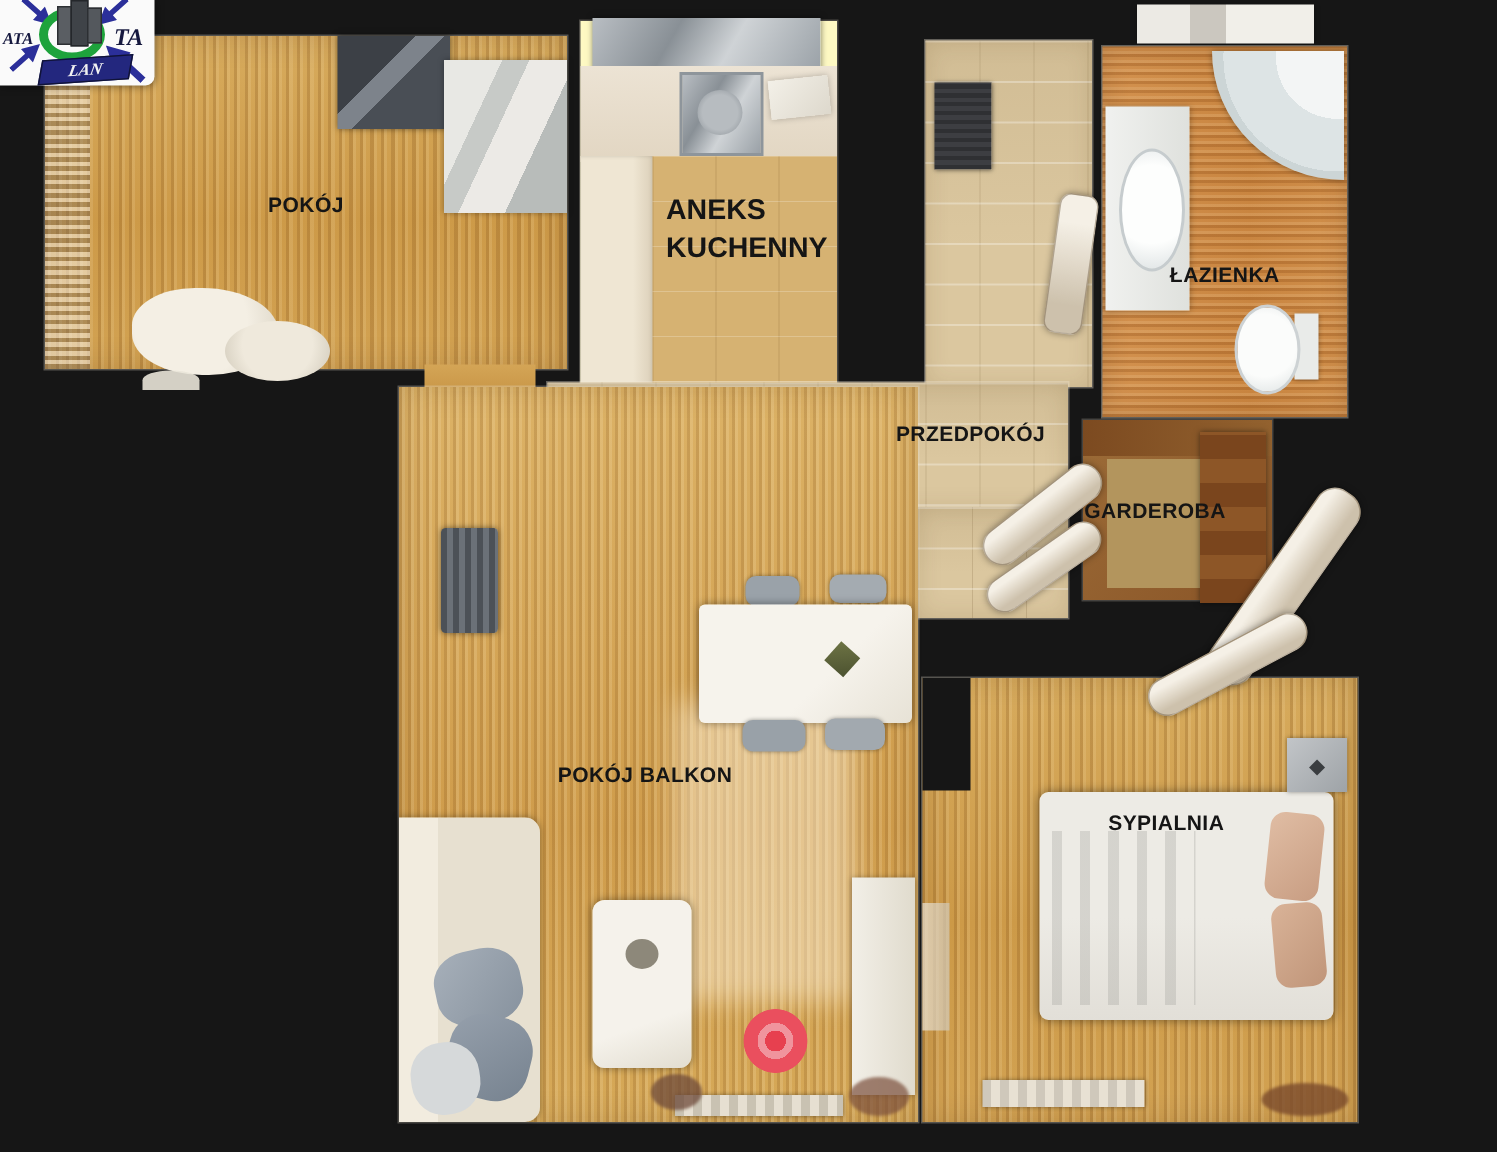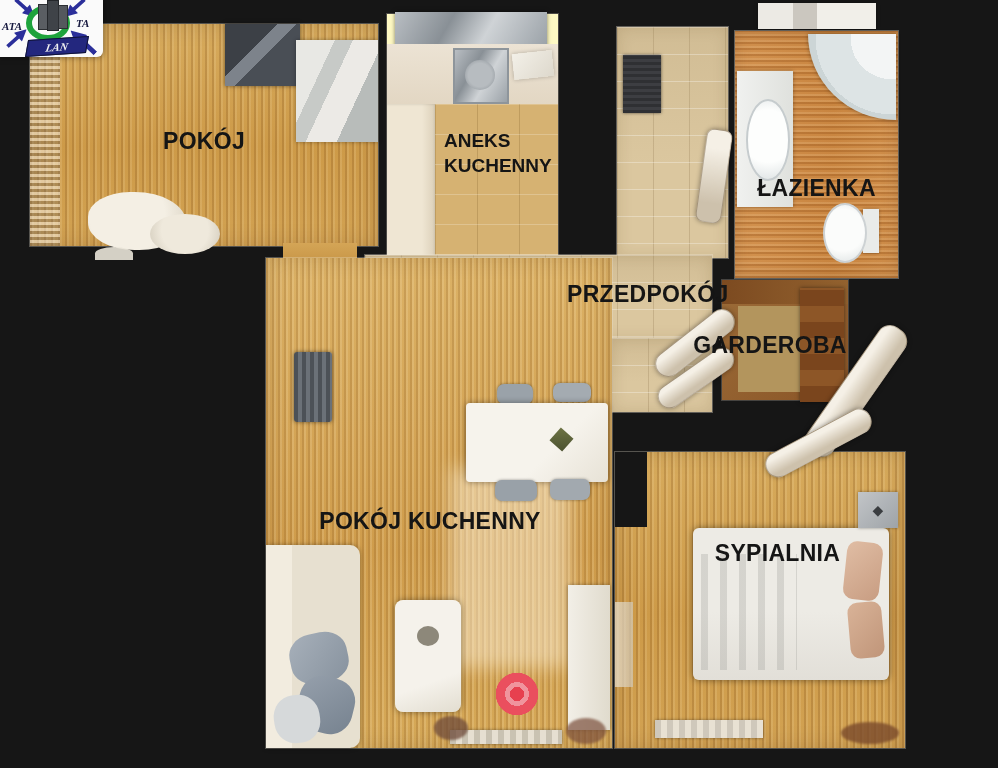--- a/index.html
+++ b/index.html
@@ -23,21 +23,21 @@
       linear-gradient(rgba(255,255,255,.30) 1px, rgba(255,255,255,0) 1px),
       linear-gradient(90deg, rgba(168,146,106,.42) 1px, rgba(0,0,0,0) 1px),
       linear-gradient(180deg, rgba(120,95,55,.10), rgba(0,0,0,0) 60%);
       background-size:36px 27px,36px 27px,100% 100%;
       box-shadow:0 0 0 1px rgba(240,232,216,.35), inset 0 0 16px rgba(80,55,15,.15);}
   .tiles-gold{background-color:#d6b272;background-image:
       linear-gradient(rgba(255,255,255,.22) 1px, rgba(255,255,255,0) 1px),
       linear-gradient(90deg, rgba(150,115,60,.35) 1px, rgba(0,0,0,0) 1px);
       background-size:42px 30px;}
   
-  .room-label{position:absolute;font-weight:700;font-size:23px;color:#151515;
+  .room-label{position:absolute;font-weight:700;font-size:14px;color:#151515;
       letter-spacing:.3px;text-align:center;white-space:nowrap;z-index:30;}
   
   .white-soft{background:linear-gradient(135deg,#f3f0e8,#ddd8cc);box-shadow:0 0 4px rgba(0,0,0,.25);}
   .gray-steel{background:linear-gradient(120deg,#b9bec3 0%,#899096 35%,#cfd3d6 60%,#9aa1a7 100%);}
   .marker{width:46px;height:46px;border-radius:50%;z-index:40;cursor:pointer;
       background:radial-gradient(circle at 50% 50%, #e7404f 0 7px, #f0949d 7px 12px, #ea4f5e 12px 21px, rgba(234,79,94,0) 21.5px);}
   .door-leaf{background:linear-gradient(180deg,#f5f0e6 20%,#cdc1ac 80%);border:1px solid rgba(110,90,65,.45);
       border-radius:14px;box-shadow:0 0 5px rgba(0,0,0,.4);z-index:25;}
   
   .logo-serif{font-family:"Liberation Serif",serif;font-style:italic;font-weight:700;}
@@ -166,21 +166,21 @@
 
     <div class="abs" style="left:302px;top:327px;width:42px;height:145px;
          background:linear-gradient(90deg,#f2efe7,#e0dbcd);box-shadow:0 0 4px rgba(0,0,0,.35);"></div>
 
     <div class="abs" style="left:184px;top:472px;width:112px;height:14px;
          background:repeating-linear-gradient(90deg,#c9c2b2 0 6px,#e6dfd1 6px 12px);box-shadow:0 0 3px rgba(0,0,0,.4);"></div>
     <div class="abs" style="left:168px;top:458px;width:34px;height:24px;border-radius:50%;
          background:#6e4a3a;opacity:.75;filter:blur(1px);"></div>
     <div class="abs" style="left:300px;top:460px;width:40px;height:26px;border-radius:50%;
          background:#7b4f3c;opacity:.7;filter:blur(1px);"></div>
-    <span class="room-label" style="left:-18px;right:0;top:250px;">POKÓJ KUCHENNY</span>
+    <span class="room-label" style="left:-18px;right:0;top:250px;">POKÓJ BALKON</span>
 
     <div class="abs marker" style="left:228px;top:413px;"></div>
   </div>
 
   <div class="abs wood-v" style="left:615px;top:452px;width:290px;height:296px;">
     <div class="abs" style="left:0;top:0;width:32px;height:75px;background:#161616;"></div>
     <div class="abs" style="left:0;top:150px;width:18px;height:85px;
          background:linear-gradient(90deg,#ece5d7,#cfc6b4);opacity:.7;"></div>
     <div class="abs" style="left:78px;top:76px;width:196px;height:152px;border-radius:6px;
          background:linear-gradient(180deg,#edebe5 0 55%,#e2dfd8 100%);box-shadow:0 0 7px rgba(0,0,0,.45);">
@@ -214,21 +214,21 @@
     <div class="arrow" style="left:4px;top:32px;transform:rotate(-42deg);"></div>
     <div class="arrow" style="left:66px;top:34px;width:34px;height:16px;transform:rotate(-137deg);"></div>
     <div style="position:absolute;left:26px;top:5px;width:44px;height:36px;
          border:6px solid #1ea33c;border-radius:50%;box-sizing:border-box;"></div>
     <div style="position:absolute;left:36px;top:0;width:32px;height:32px;">
       <div style="position:absolute;left:2px;top:4px;width:8px;height:24px;background:#5a5e63;border:1px solid #2c2f33;"></div>
       <div style="position:absolute;left:11px;top:0;width:10px;height:29px;background:#3f4348;border:1px solid #24272b;"></div>
       <div style="position:absolute;left:22px;top:5px;width:8px;height:22px;background:#54585d;border:1px solid #2c2f33;"></div>
     </div>
     <span class="logo-serif" style="position:absolute;left:2px;top:20px;font-size:11px;color:#16193f;">ATA</span>
-    <span class="logo-serif" style="position:absolute;left:76px;top:17px;font-size:11px;color:#16193f;">TA</span>
+    <span class="logo-serif" style="position:absolute;left:76px;top:17px;font-size:16px;color:#16193f;">TA</span>
     <div style="position:absolute;left:27px;top:38px;width:58px;height:15px;
          background:#23277e;border:1px solid #101338;transform:skewX(-14deg) rotate(-4deg);
          display:flex;align-items:center;justify-content:center;">
       <span class="logo-serif" style="font-size:11px;color:#f2f2f2;">LAN</span>
     </div>
   </div>
 
 </div>
 
 </body></html>

